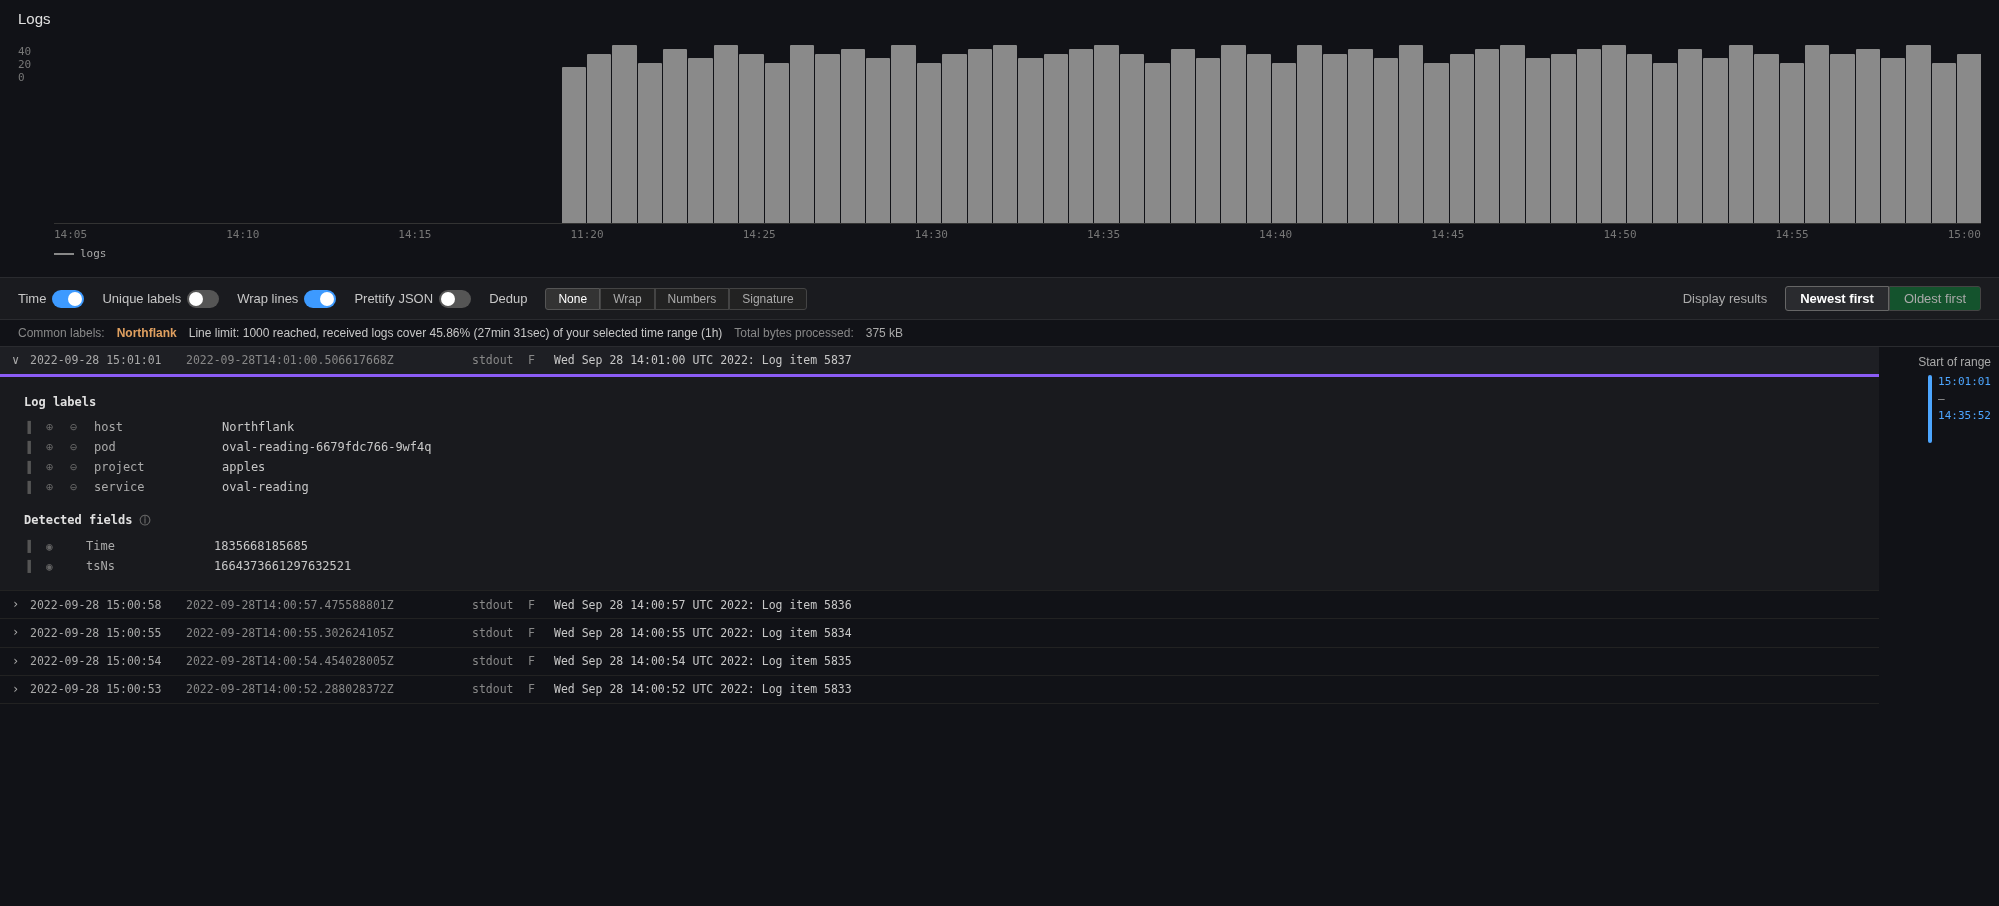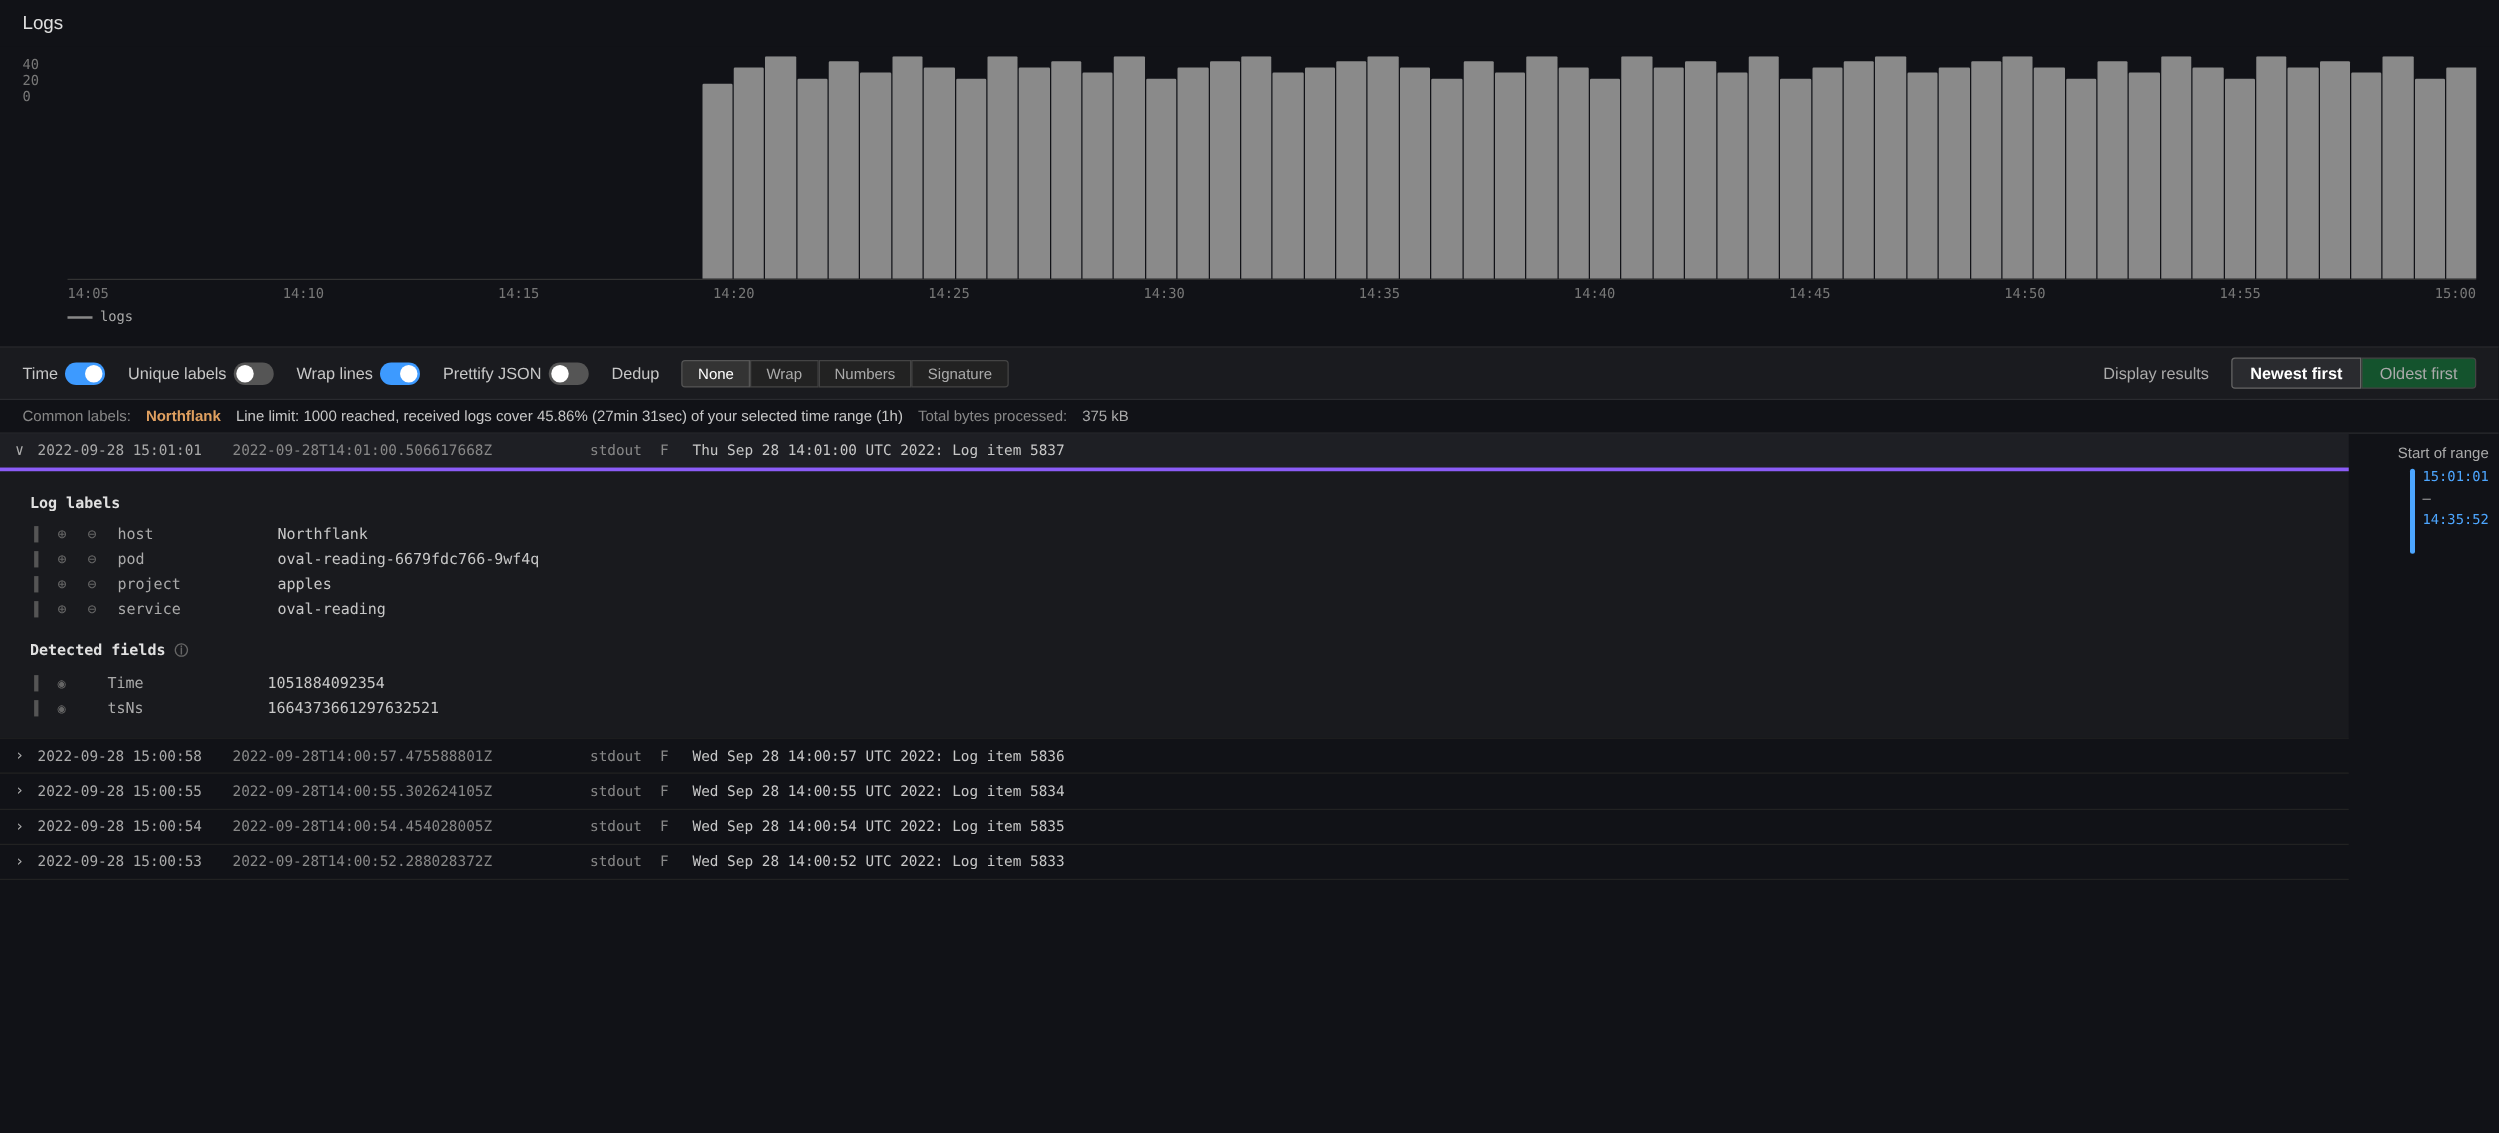--- a/index.html
+++ b/index.html
@@ -292,21 +292,21 @@
           <div style="flex: 1 1 0%; min-width: 3px; height: 97.5%; background: rgb(138, 138, 138); border-radius: 1px 1px 0px 0px;"></div>
           <div style="flex: 1 1 0%; min-width: 3px; height: 92.5%; background: rgb(138, 138, 138); border-radius: 1px 1px 0px 0px;"></div>
           <div style="flex: 1 1 0%; min-width: 3px; height: 100%; background: rgb(138, 138, 138); border-radius: 1px 1px 0px 0px;"></div>
           <div style="flex: 1 1 0%; min-width: 3px; height: 90%; background: rgb(138, 138, 138); border-radius: 1px 1px 0px 0px;"></div>
           <div style="flex: 1 1 0%; min-width: 3px; height: 95%; background: rgb(138, 138, 138); border-radius: 1px 1px 0px 0px;"></div>
         </div>
       <div style="display:flex; justify-content:space-between; color:#777; font-size:11px; padding:4px 0;">
         <span>14:05</span>
         <span>14:10</span>
         <span>14:15</span>
-        <span>14:20</span>
+        <span>11:20</span>
         <span>14:25</span>
         <span>14:30</span>
         <span>14:35</span>
         <span>14:40</span>
         <span>14:45</span>
         <span>14:50</span>
         <span>14:55</span>
         <span>15:00</span>
       </div>
     </div>
@@ -361,21 +361,21 @@
 <div style="position:relative;">
   <div class="log-list" id="log-list">
 
   <div class="log-entry expanded">
         <div class="log-entry-header">
           <span class="chevron" style="color: rgb(170, 170, 170); font-size: 12px; min-width: 12px;">∨</span>
           <span style="color: rgb(170, 170, 170); min-width: 150px;">2022-09-28 15:01:01</span>
           <span style="color: rgb(136, 136, 136); min-width: 280px;">2022-09-28T14:01:00.506617668Z</span>
           <span style="color: rgb(136, 136, 136); min-width: 50px;">stdout</span>
           <span style="color: rgb(136, 136, 136); min-width: 20px;">F</span>
-          <span style="color: rgb(199, 199, 199);">Thu Sep 28 14:01:00 UTC 2022: Log item 5837</span>
+          <span style="color: rgb(199, 199, 199);">Wed Sep 28 14:01:00 UTC 2022: Log item 5837</span>
         </div>
         <div class="log-detail">
           <div class="log-labels-title">Log labels</div>
           <div class="label-row">
             <span style="color: rgb(85, 85, 85); font-size: 11px; width: 14px;">▐</span>
             <span style="color: rgb(102, 102, 102); font-size: 12px; cursor: pointer; width: 16px;">⊕</span>
             <span style="color: rgb(102, 102, 102); font-size: 12px; cursor: pointer; width: 16px;">⊖</span>
             <span class="label-name">host</span>
             <span class="label-value">Northflank</span>
           </div>
@@ -398,21 +398,21 @@
             <span style="color: rgb(102, 102, 102); font-size: 12px; cursor: pointer; width: 16px;">⊕</span>
             <span style="color: rgb(102, 102, 102); font-size: 12px; cursor: pointer; width: 16px;">⊖</span>
             <span class="label-name">service</span>
             <span class="label-value">oval-reading</span>
           </div>
           <div class="detected-fields-title">Detected fields <span style="color:#666; font-size:11px;">ⓘ</span></div>
           <div class="label-row">
             <span style="color: rgb(85, 85, 85); font-size: 11px; width: 14px;">▐</span>
             <span style="color: rgb(102, 102, 102); font-size: 11px; cursor: pointer; width: 32px;">◉</span>
             <span class="label-name">Time</span>
-            <span class="label-value">1051884092354</span>
+            <span class="label-value">1835668185685</span>
           </div>
           <div class="label-row">
             <span style="color: rgb(85, 85, 85); font-size: 11px; width: 14px;">▐</span>
             <span style="color: rgb(102, 102, 102); font-size: 11px; cursor: pointer; width: 32px;">◉</span>
             <span class="label-name">tsNs</span>
             <span class="label-value">1664373661297632521</span>
           </div>
         </div>
       </div>
       <div class="log-entry">

